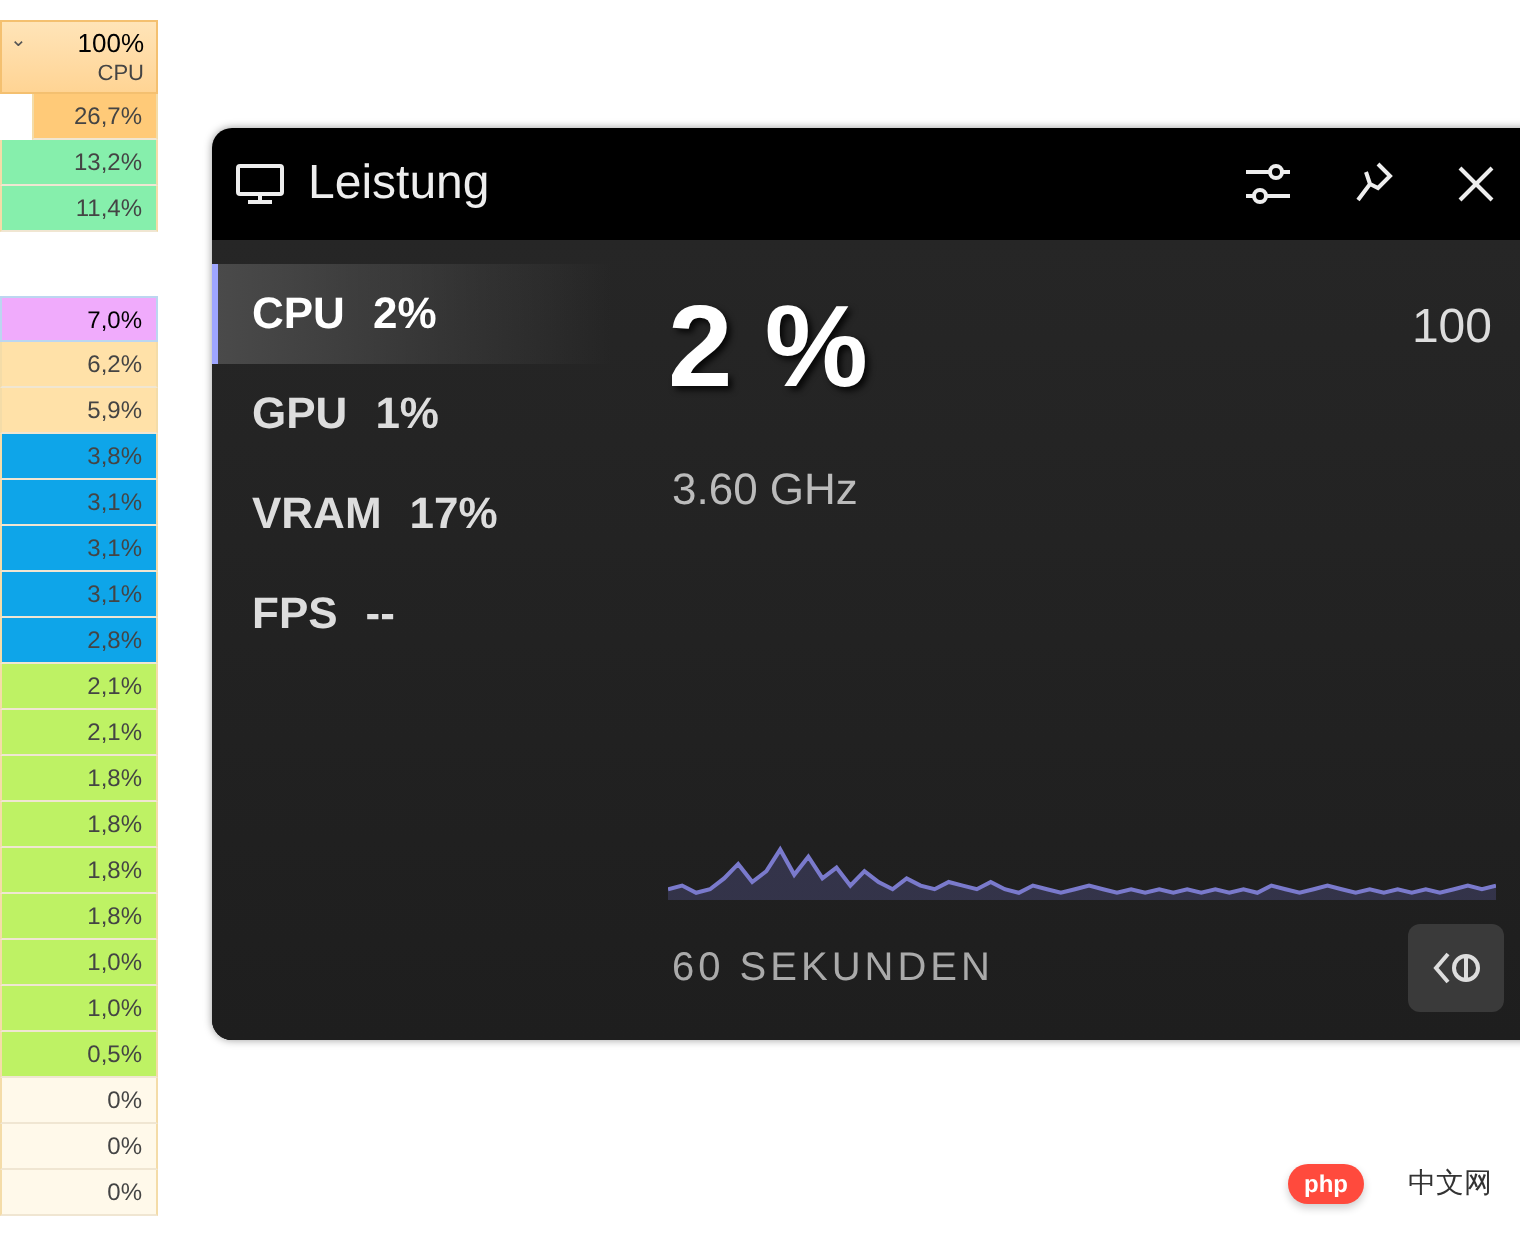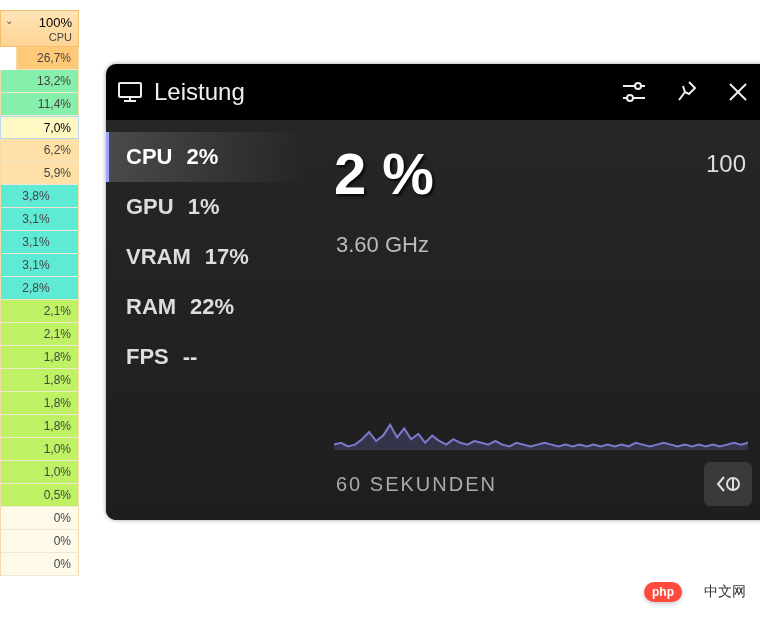--- a/index.html
+++ b/index.html
@@ -50,30 +50,31 @@
     font-size: 12px;
     color: #444;
     border-bottom: 1px solid #f0e6d2;
     border-left: 1px solid #f4dca8;
     border-right: 1px solid #f4dca8;
     box-sizing: border-box;
   }
   .heat-5 { background: #ffca78; margin-left: 16px; }
   .heat-4 { background: #86efac; }
   .heat-3 { background: #ffe1a8; }
-  .heat-2 { background: #5eead4; text-align: center; }
+  .heat-2 { background: #0ea5e9; }
   .heat-1 { background: #bef264; }
   .heat-0 { background: #fff9ea; }
   .tm-row.sel {
-    background: #fef9c3;
+    background: #f0abfc;
     border-top: 1px solid #bcd6f0;
     border-bottom: 1px solid #bcd6f0;
     border-left: 1px solid #bcd6f0;
     border-right: 1px solid #bcd6f0;
     color: #000;
+    margin-top: 32px;
   }
 
   
   .perf {
     position: absolute;
     left: 86px;
     top: 64px;
     width: 670px;
     height: 456px;
     background: #000;
@@ -296,24 +297,20 @@
         </div>
         <div class="metric">
           <span>GPU</span>
           <span class="mv">1%</span>
         </div>
         <div class="metric">
           <span>VRAM</span>
           <span class="mv">17%</span>
         </div>
         <div class="metric">
-          <span>RAM</span>
-          <span class="mv">22%</span>
-        </div>
-        <div class="metric">
           <span>FPS</span>
           <span class="mv">--</span>
         </div>
       </div>
 
     <div class="chart-pane">
       <div class="big-pct">2 %</div>
       <div class="y-max">100</div>
       <div class="freq">3.60 GHz</div>
 

